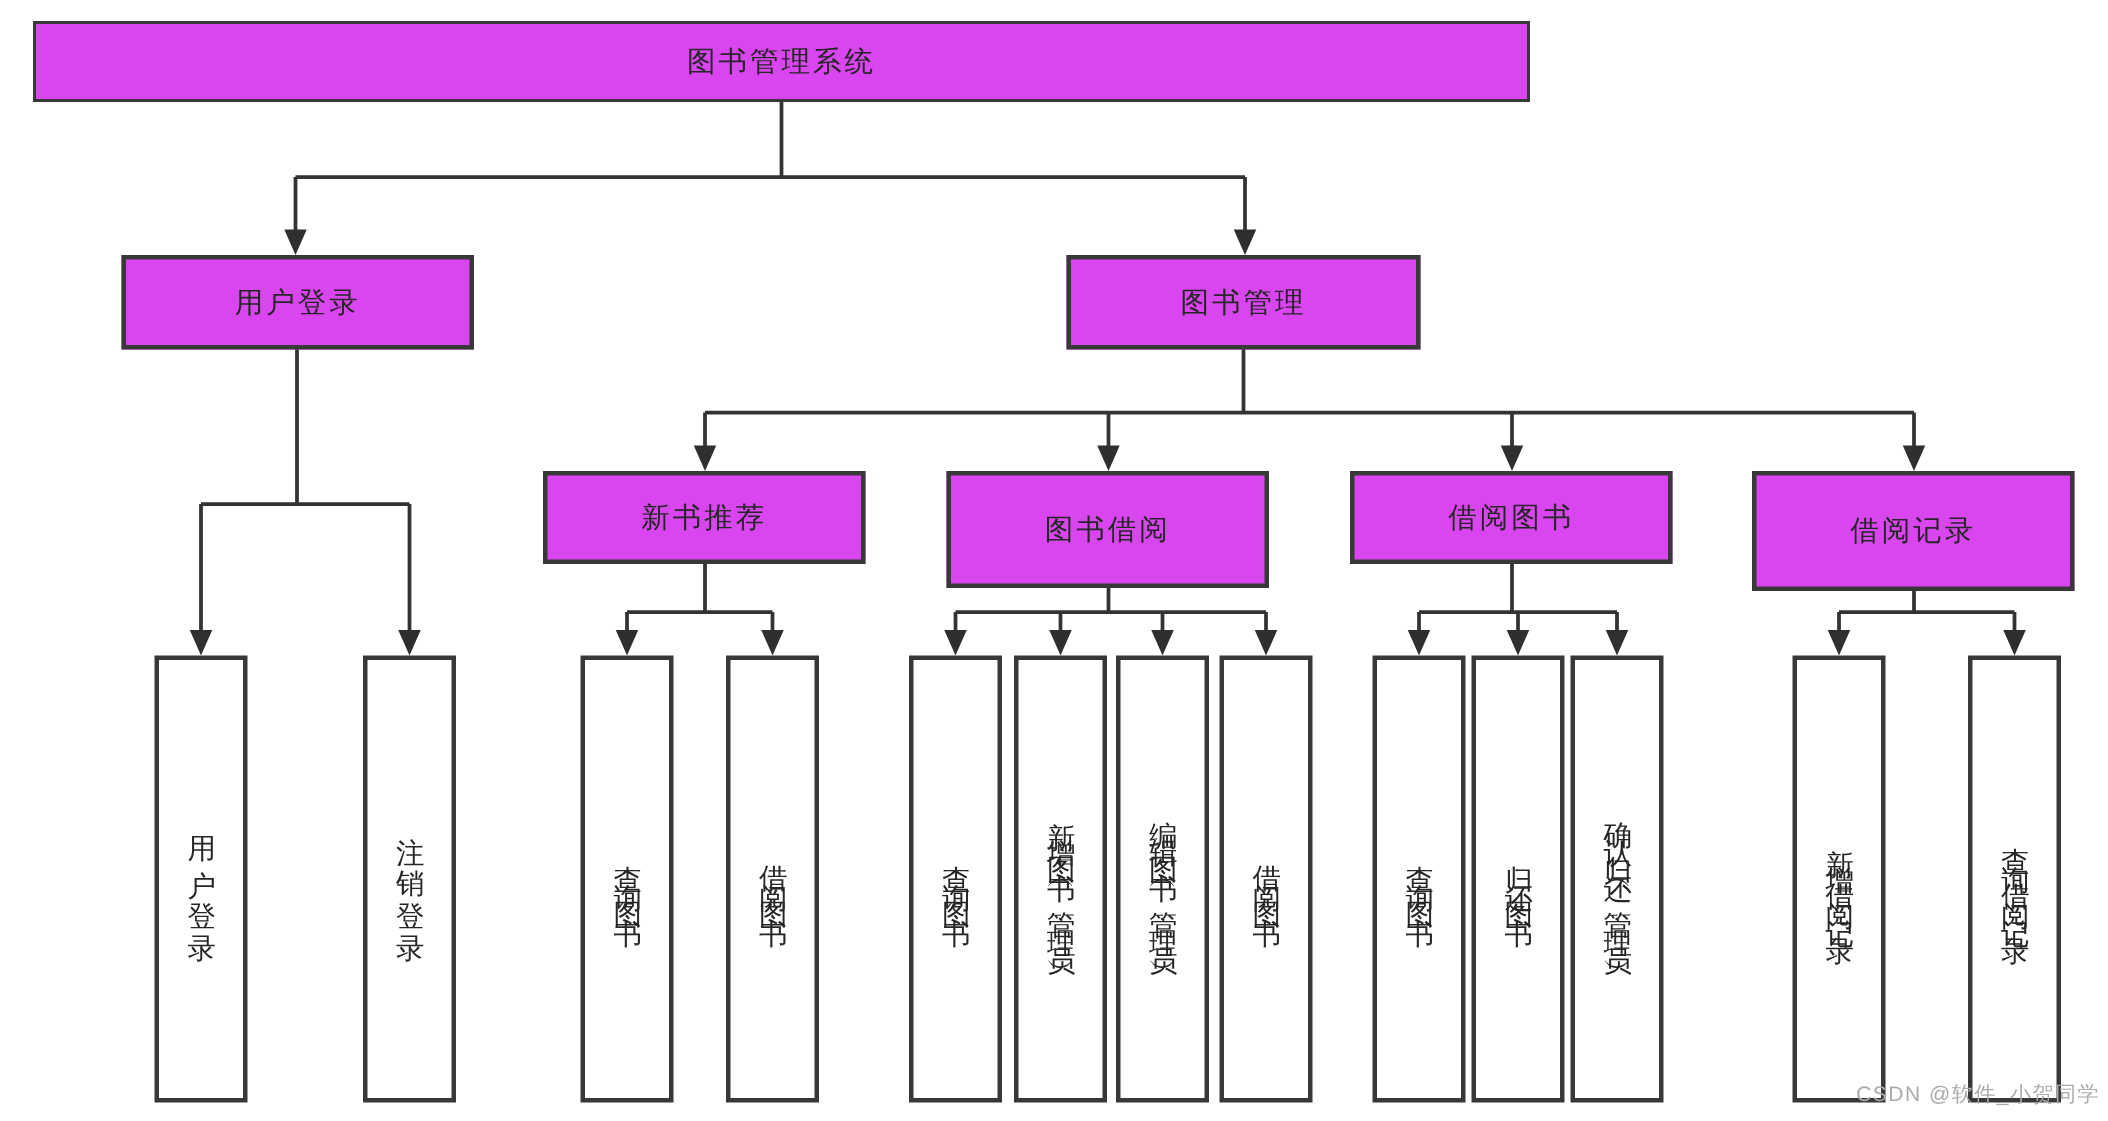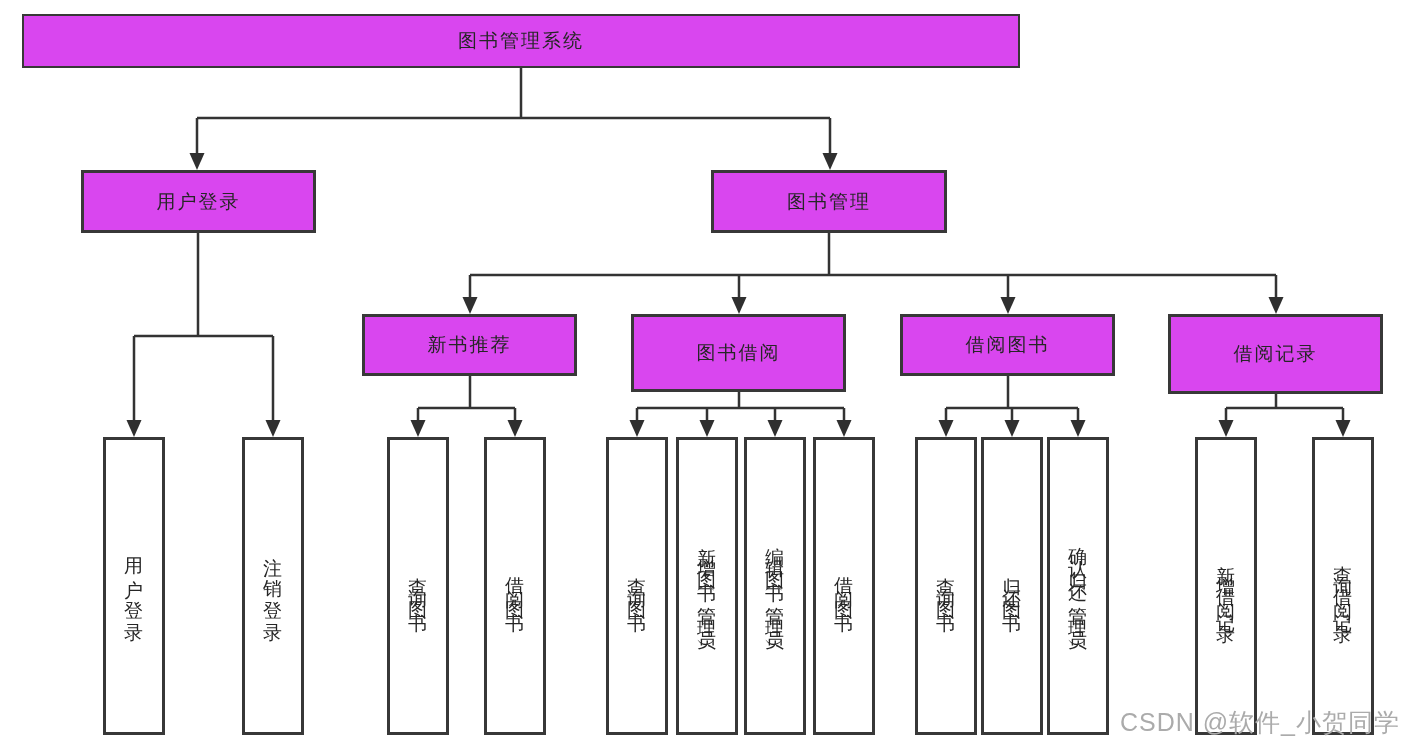--- a/index.html
+++ b/index.html
@@ -48,21 +48,21 @@
     font-size: 19px;
     line-height: 1;
     letter-spacing: 12px;
     color: #262626;
   }
   .leaf.wide span { letter-spacing: 22px; }
   .watermark {
     position: absolute;
     right: 5px;
     bottom: 8px;
-    font-size: 25px;
+    font-size: 14px;
     color: #ababab;
     letter-spacing: 1px;
     z-index: 3;
   }
 </style>
 </head>
 <body>
 
 <div class="canvas">
 

